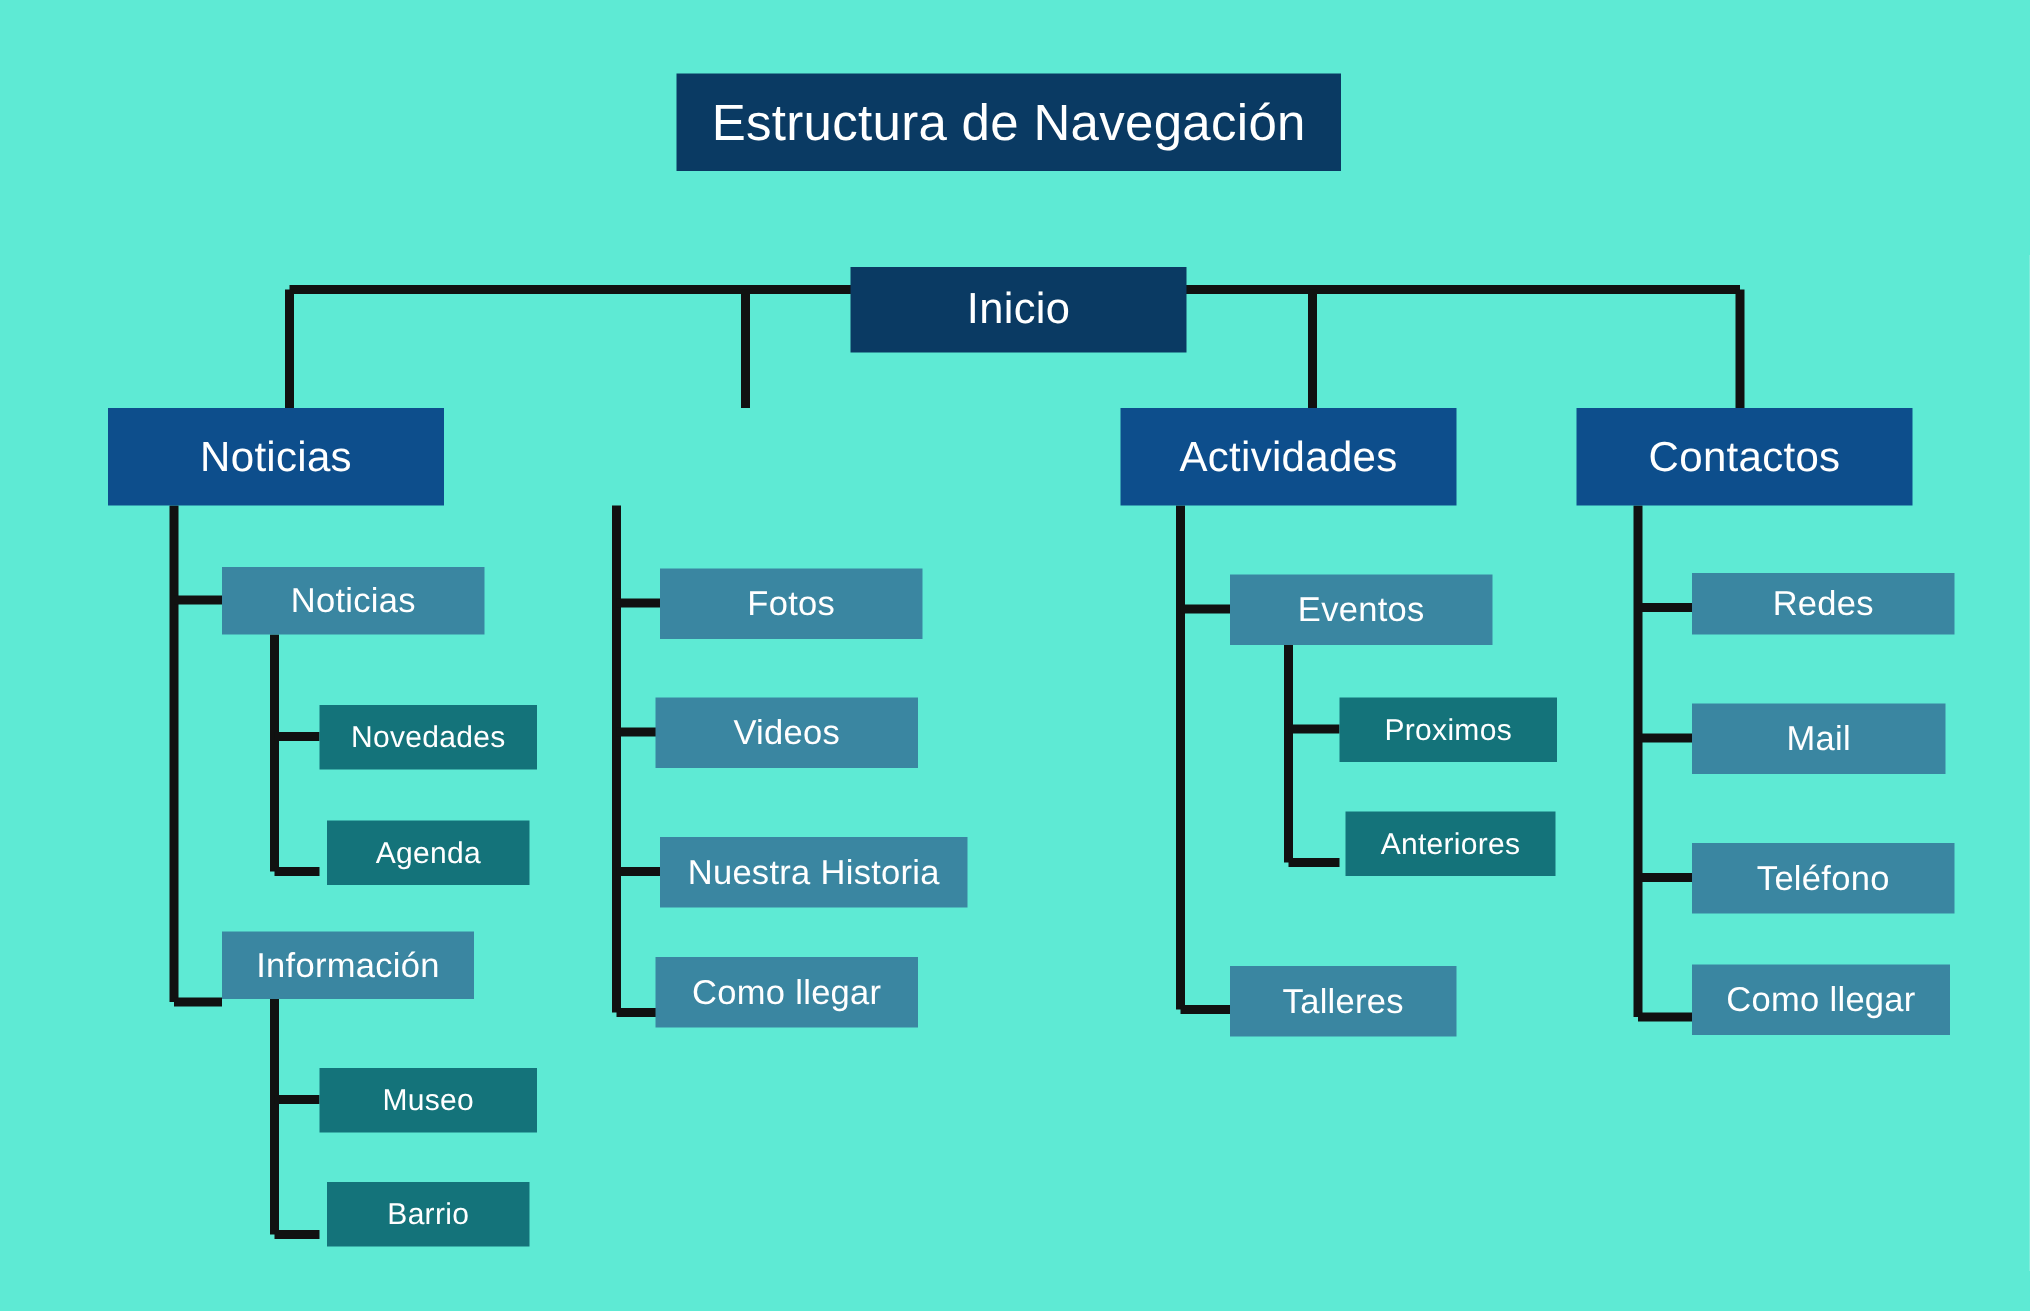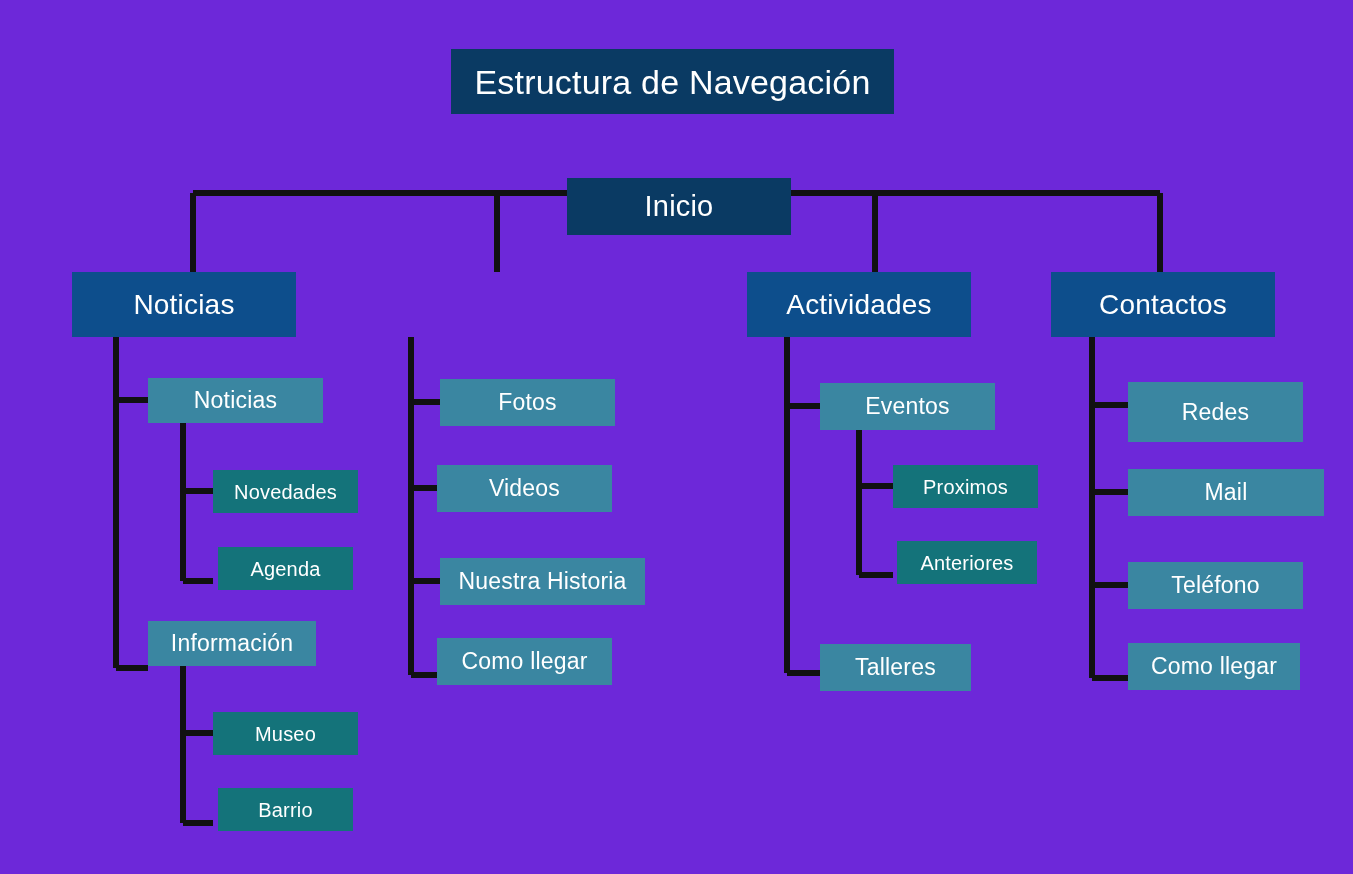--- a/index.html
+++ b/index.html
@@ -11,21 +11,21 @@
     width: 1353px;
     height: 874px;
     background: #f4f4f4;
     font-family: "Liberation Sans", sans-serif;
     overflow: hidden;
   }
   #canvas {
     position: relative;
     width: 1353px;
     height: 874px;
-    background: #6d28d9;
+    background: #5eead4;
   }
   svg#connectors {
     position: absolute;
     left: 0;
     top: 0;
     width: 1353px;
     height: 874px;
     pointer-events: none;
   }
   .node {
@@ -145,21 +145,21 @@
   <div class="node lv-2" style="left:437px; top:638px; width:175px; height:47px;">Como llegar</div>
 
   <div class="node lv-2" style="left:820px; top:383px; width:175px; height:47px;">Eventos</div>
 
   <div class="node lv-3" style="left:893px; top:465px; width:145px; height:43px;">Proximos</div>
 
   <div class="node lv-3" style="left:897px; top:541px; width:140px; height:43px;">Anteriores</div>
 
   <div class="node lv-2" style="left:820px; top:644px; width:151px; height:47px;">Talleres</div>
 
-  <div class="node lv-2" style="left:1128px; top:382px; width:175px; height:60px;">Redes</div>
+  <div class="node lv-2" style="left:1128px; top:382px; width:175px; height:41px;">Redes</div>
 
-  <div class="node lv-2" style="left:1128px; top:469px; width:196px; height:47px;">Mail</div>
+  <div class="node lv-2" style="left:1128px; top:469px; width:169px; height:47px;">Mail</div>
 
   <div class="node lv-2" style="left:1128px; top:562px; width:175px; height:47px;">Teléfono</div>
 
   <div class="node lv-2" style="left:1128px; top:643px; width:172px; height:47px;">Como llegar</div>
 
 </div>
 
 </body></html>

